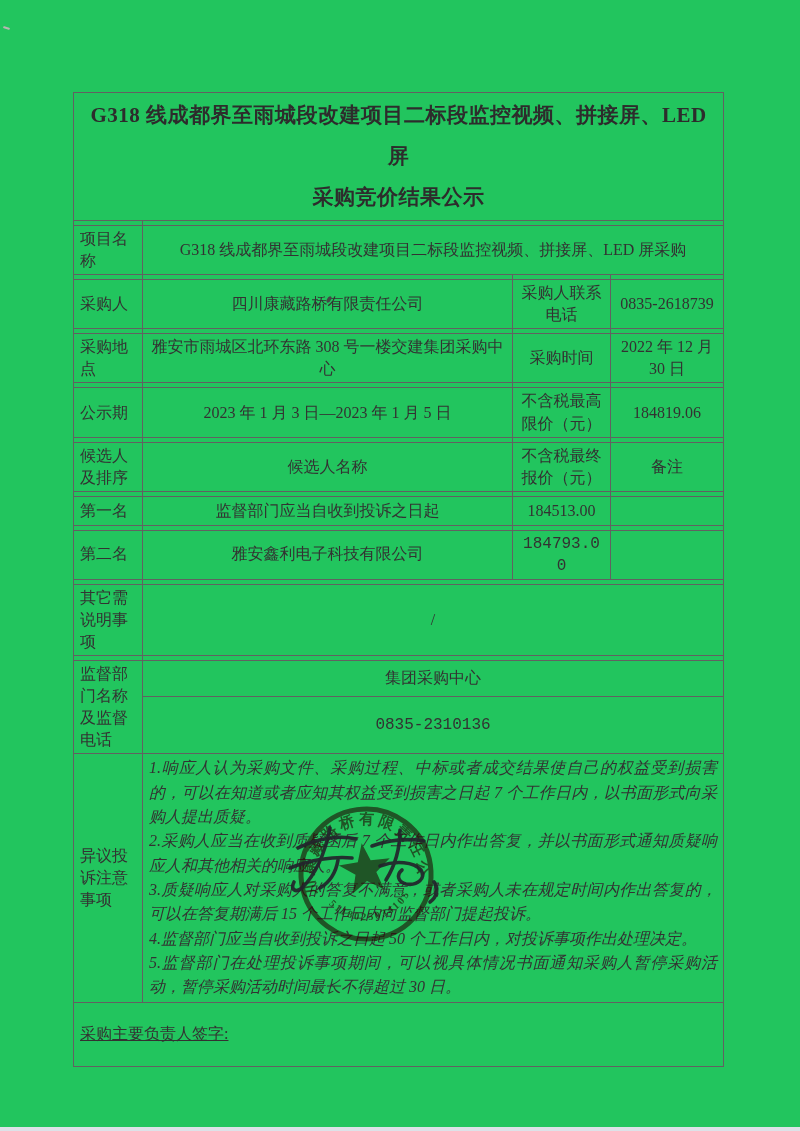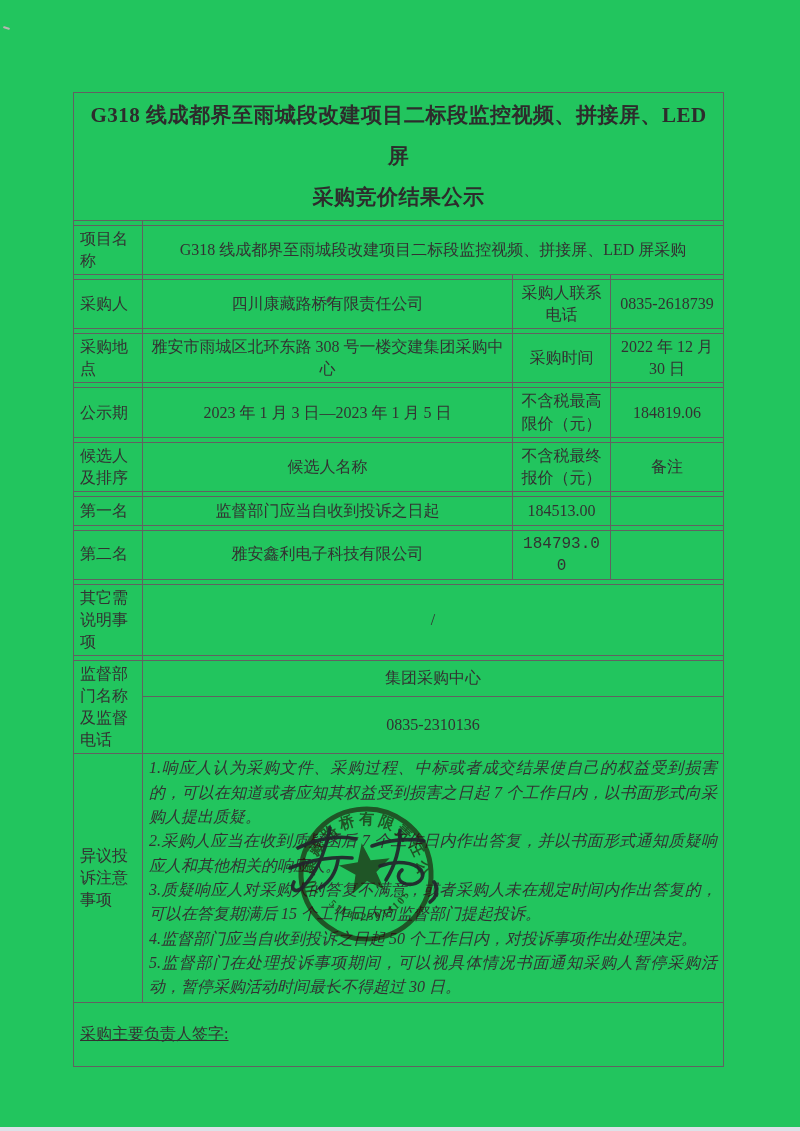--- a/index.html
+++ b/index.html
@@ -61,21 +61,21 @@
   }
   tr.r-project td { height: 46px; }
   tr.r-purchaser td { height: 36px; }
   tr.r-location td { height: 45px; }
   tr.r-publicity td { height: 44px; }
   tr.r-candhead td { height: 44px; }
   tr.r-first td { height: 29px; }
   tr.r-second td { height: 31px; font-family: Liberation Mono, monospace; }
   tr.r-other td { height: 58px; margin-left: 21px; }
   tr.r-sup1 td { height: 29px; }
-  tr.r-sup2 td { height: 47px; }
+  tr.r-sup2 td { height: 47px; font-family: Liberation Mono, monospace; }
   tr.r-objection td.notice-cell { height: 194px; }
   tr.r-sign td { height: 64px; }
   td.notice-cell {
     text-align: left;
     vertical-align: middle;
     padding: 6px 8px 6px 10px;
     font-size: 15.6px;
   }
   .notice-item { line-height: 1.52; text-align: justify; font-style: italic; }
   td.sign-cell {

